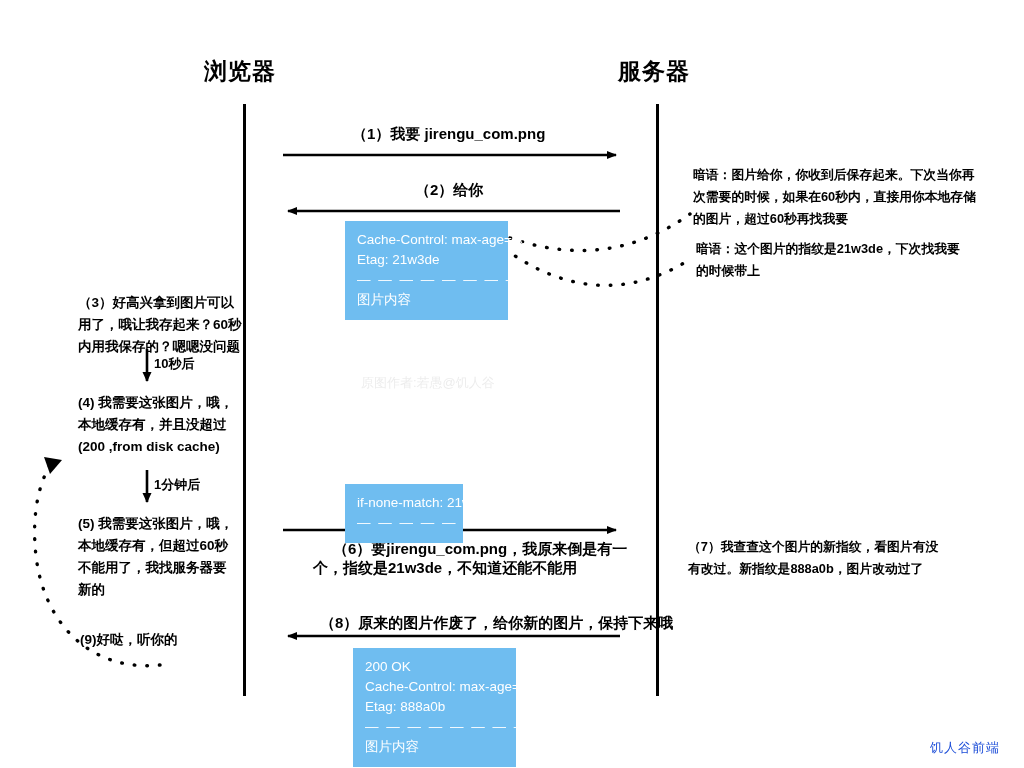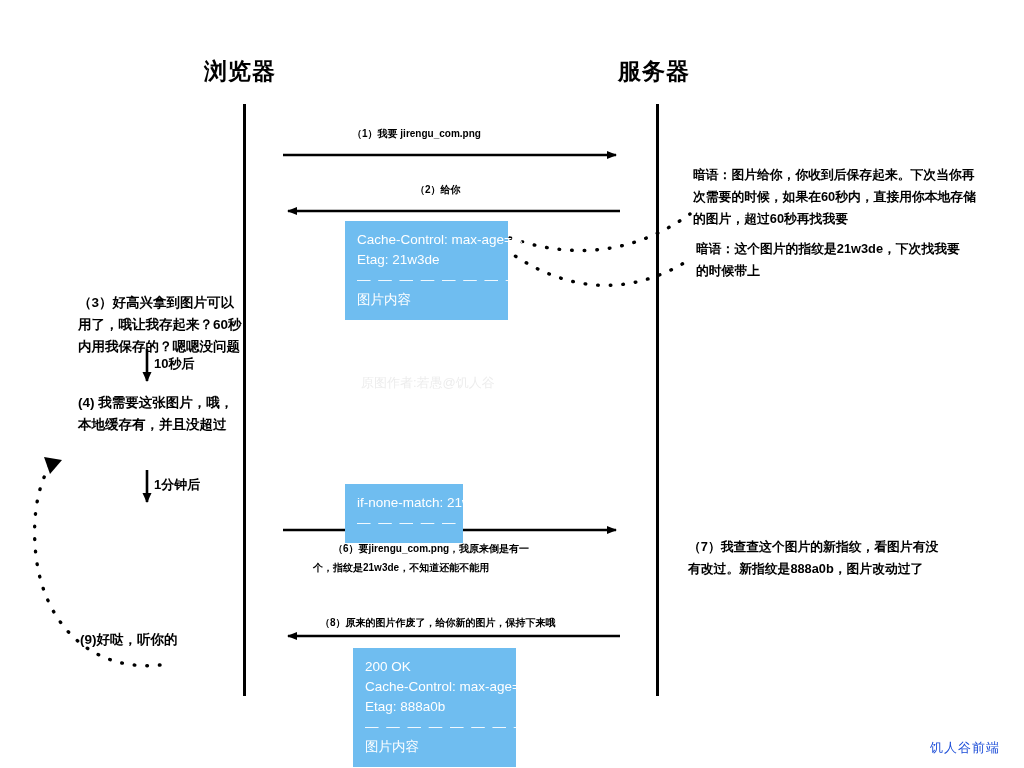--- a/index.html
+++ b/index.html
@@ -29,21 +29,21 @@
   .actor-title {
     position: absolute;
     font-size: 23px;
     font-weight: bold;
     letter-spacing: 1px;
     white-space: nowrap;
     color: #000;
   }
   .arrow-label {
     position: absolute;
-    font-size: 10px;
+    font-size: 15px;
     font-weight: bold;
     white-space: nowrap;
     color: #000;
     line-height: 19px;
   }
   .note {
     position: absolute;
     font-size: 13.5px;
     font-weight: bold;
     line-height: 22px;
@@ -168,22 +168,29 @@
 
   <div class="note" style="left:78px; top:292px; width:190px;">
     <div>（3）好高兴拿到图片可以</div>
     <div>用了，哦让我存起来？60秒</div>
     <div>内用我保存的？嗯嗯没问题</div>
   </div>
 
   <div class="note" style="left:78px; top:392px; width:195px;">
     <div>(4) 我需要这张图片，哦，</div>
     <div>本地缓存有，并且没超过</div>
-  </div>
-
+    <div>(200 ,from disk cache)</div>
+  </div>
+
+  <div class="note" style="left:78px; top:513px; width:195px;">
+    <div>(5) 我需要这张图片，哦，</div>
+    <div>本地缓存有，但超过60秒</div>
+    <div>不能用了，我找服务器要</div>
+    <div>新的</div>
+  </div>
 
   <div class="note" style="left:80px; top:629px;">(9)好哒，听你的</div>
 
   <div class="timer-label" style="left:154px; top:355px;">10秒后</div>
   <div class="timer-label" style="left:154px; top:476px;">1分钟后</div>
 
   <div class="note-right" style="left:693px; top:164px; width:310px;">
     <div>暗语：图片给你，你收到后保存起来。下次当你再</div>
     <div>次需要的时候，如果在60秒内，直接用你本地存储</div>
     <div>的图片，超过60秒再找我要</div>

